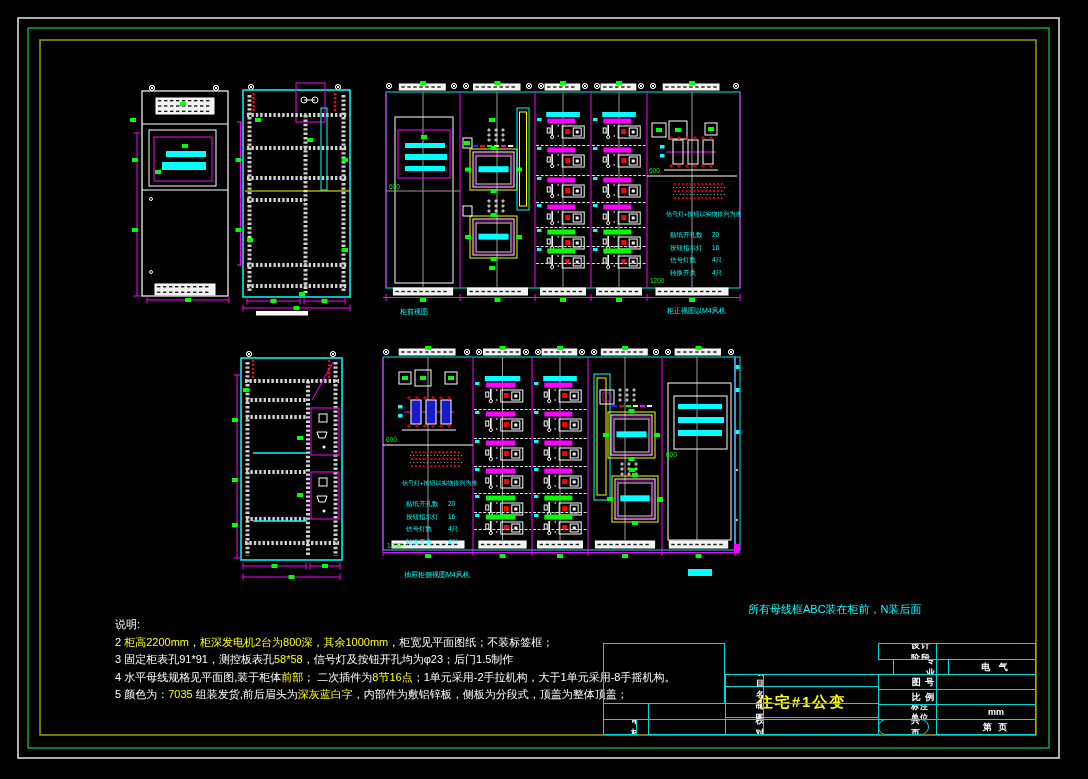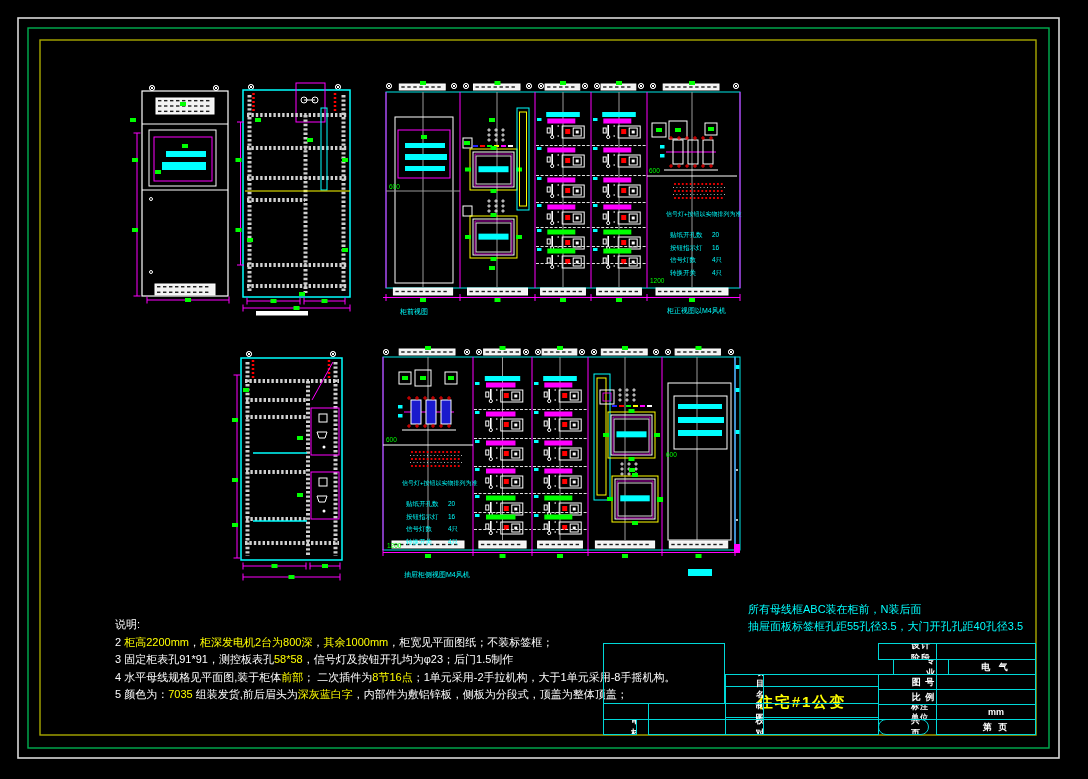--- a/index.html
+++ b/index.html
@@ -1083,21 +1083,20 @@
       <rect x="735.5" y="430" width="4" height="4" fill="#00ffff" stroke="none" stroke-width="1"></rect>
       <circle cx="737" cy="470" r="1" stroke="none" fill="#ffffff"></circle>
       <circle cx="737" cy="520" r="1" stroke="none" fill="#ffffff"></circle>
       <rect x="734" y="544" width="6" height="8" fill="#ff00ff" stroke="none" stroke-width="1"></rect>
       <text x="404" y="577" fill="#00ffff" font-size="7" text-anchor="start" font-family="&quot;Liberation Sans&quot;,sans-serif">抽屉柜侧视图M4风机</text>
       <rect x="688" y="569" width="24" height="7" fill="#00ffff" stroke="none" stroke-width="1"></rect>
     </svg>
 
   <div id="notes-top" class="ov">
     <div>所有母线框ABC装在柜前，N装后面</div>
-    <div>抽屉面板标签框孔距55孔径3.5，大门开孔孔距40孔径3.5</div>
   </div>
 
   <div id="shuoming" class="ov">
     <div>说明:</div>
     <div id="shuoming-lines">
         <div><span class="seg-w">2 </span><span class="seg-y">柜高2200mm</span><span class="seg-w">，</span><span class="seg-y">柜深发电机2台为800深</span><span class="seg-w">，</span><span class="seg-y">其余1000mm</span><span class="seg-w">，柜宽见平面图纸；不装标签框；</span></div>
         <div><span class="seg-w">3 固定柜表孔91*91，测控板表孔</span><span class="seg-y">58*58</span><span class="seg-w">，信号灯及按钮开孔均为φ23；后门1.5制作</span></div>
         <div><span class="seg-w">4 水平母线规格见平面图,装于柜体</span><span class="seg-y">前部</span><span class="seg-w">；  二次插件为</span><span class="seg-y">8节16点</span><span class="seg-w">；1单元采用-2手拉机构，大于1单元采用-8手摇机构。</span></div>
         <div><span class="seg-w">5 颜色为：</span><span class="seg-y">7035</span><span class="seg-w"> 组装发货,前后眉头为</span><span class="seg-y">深灰蓝白字</span><span class="seg-w">，内部件为敷铝锌板，侧板为分段式，顶盖为整体顶盖；</span></div>
       </div>

